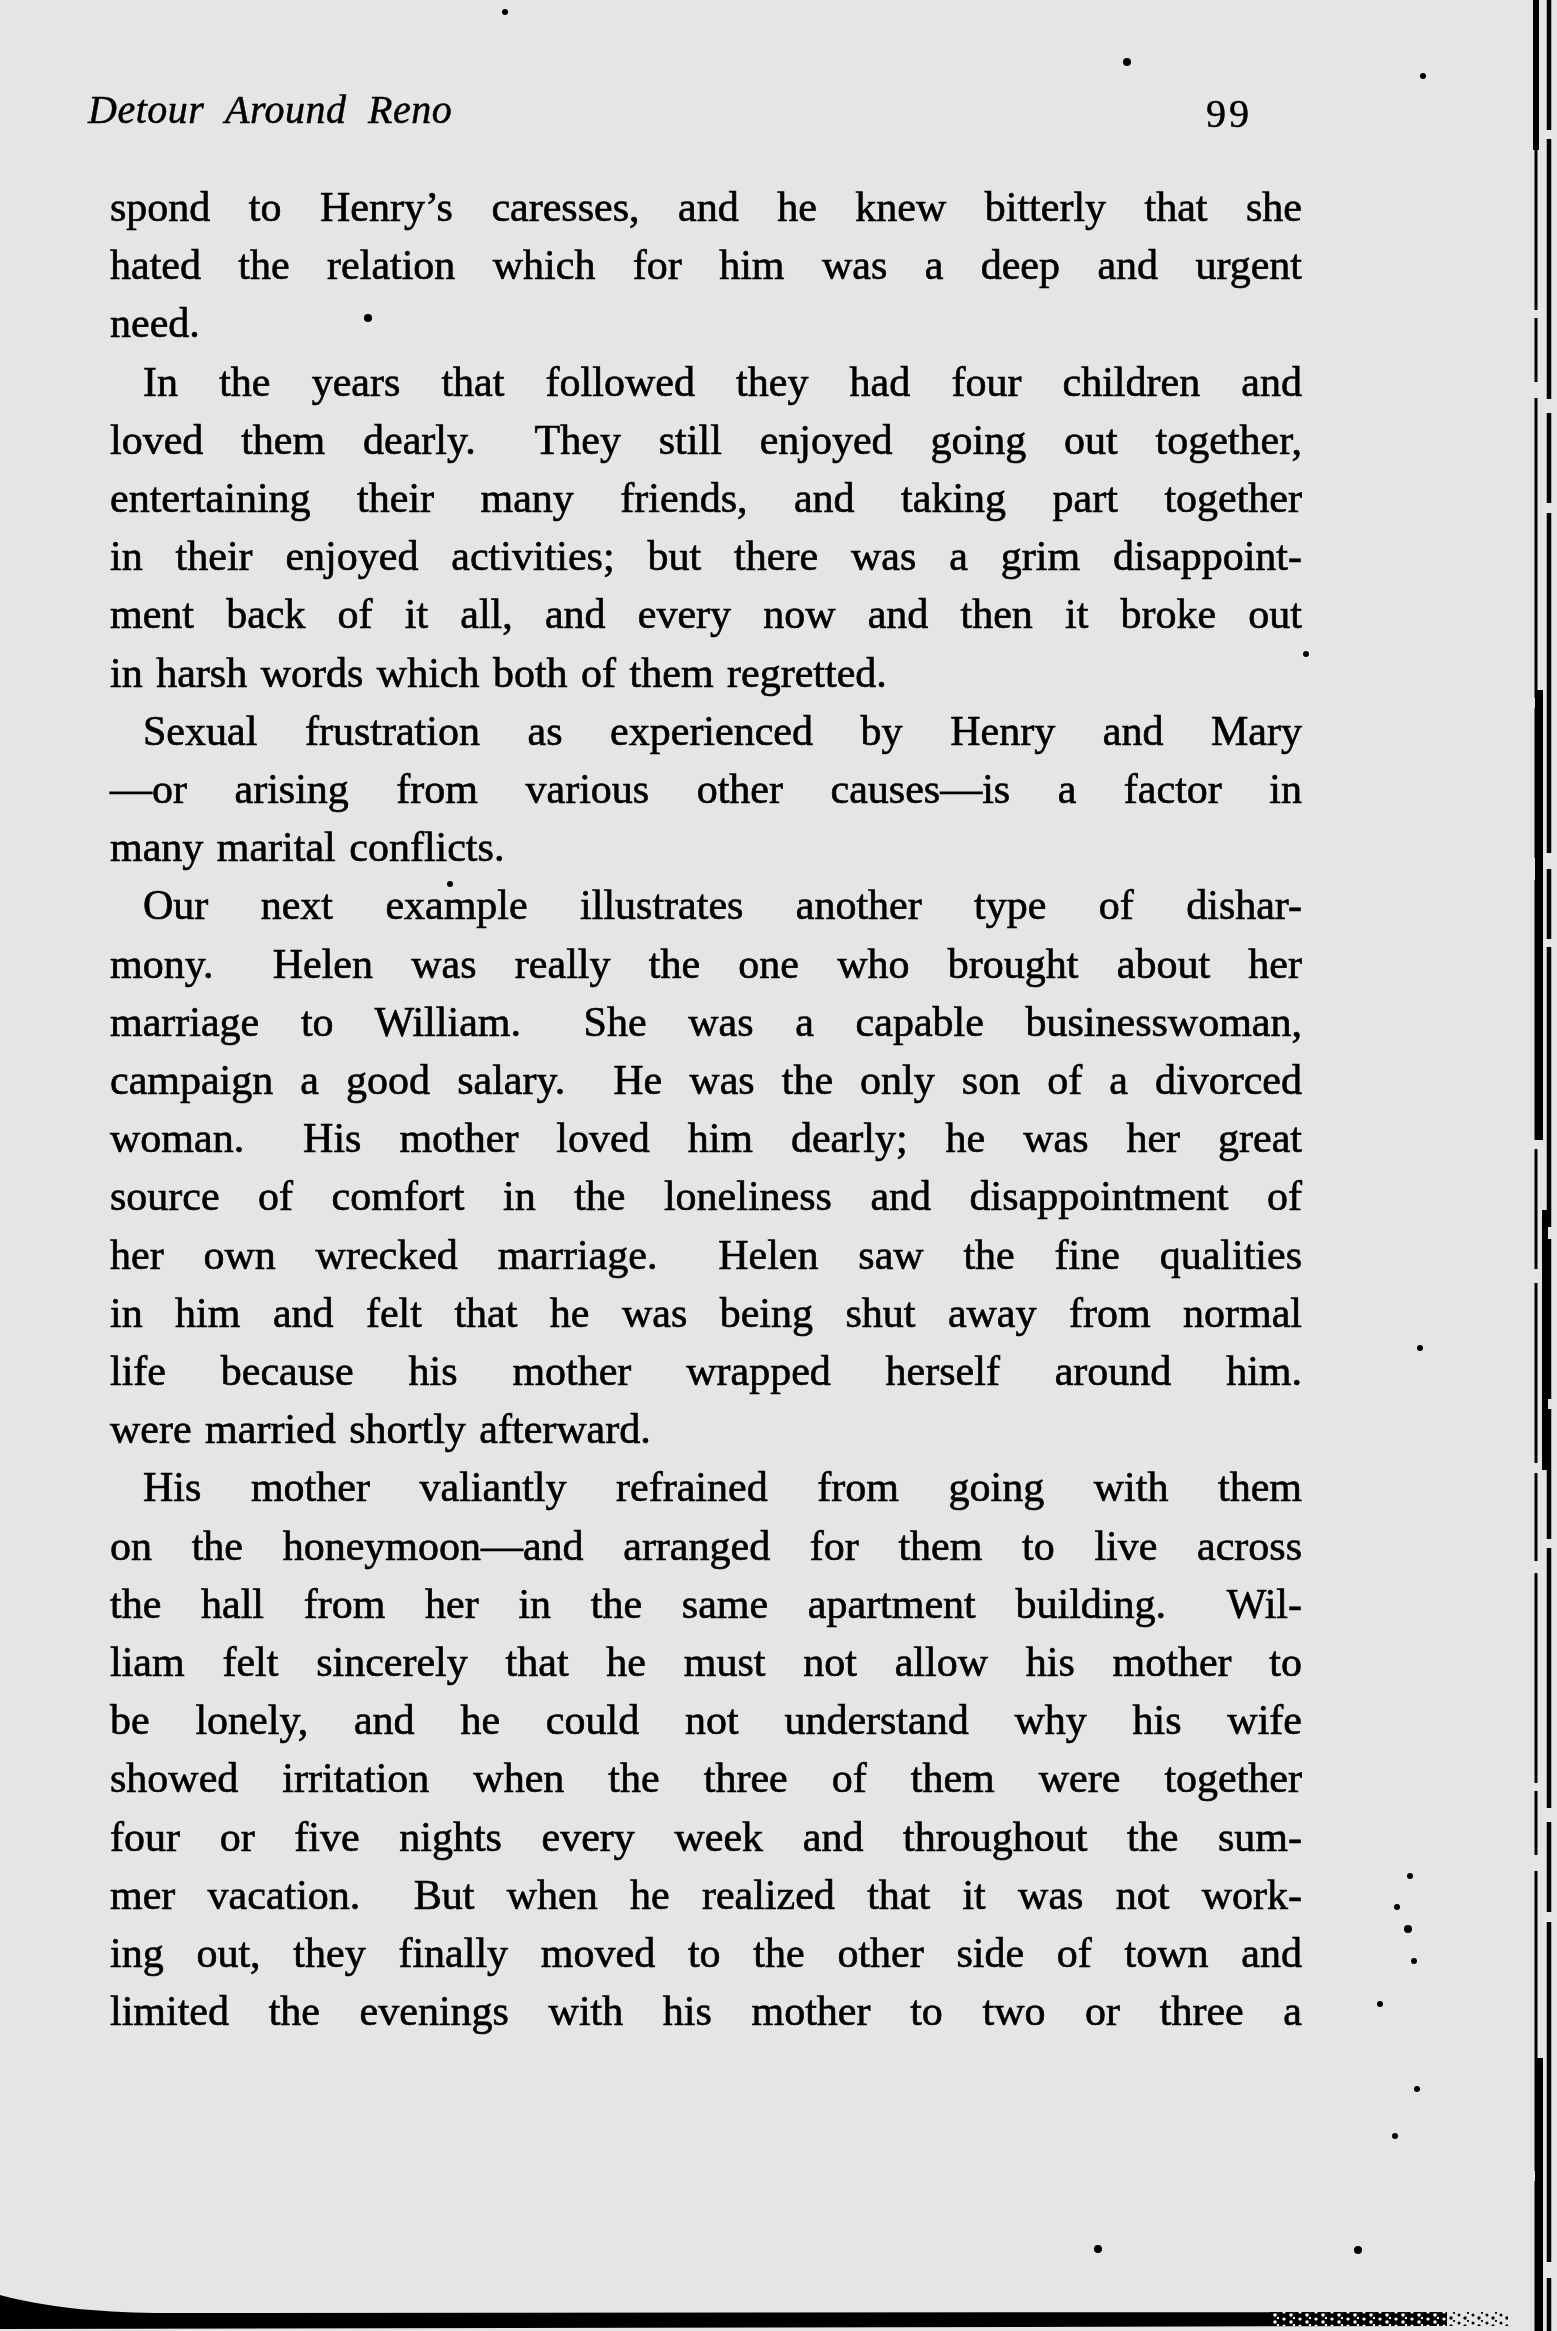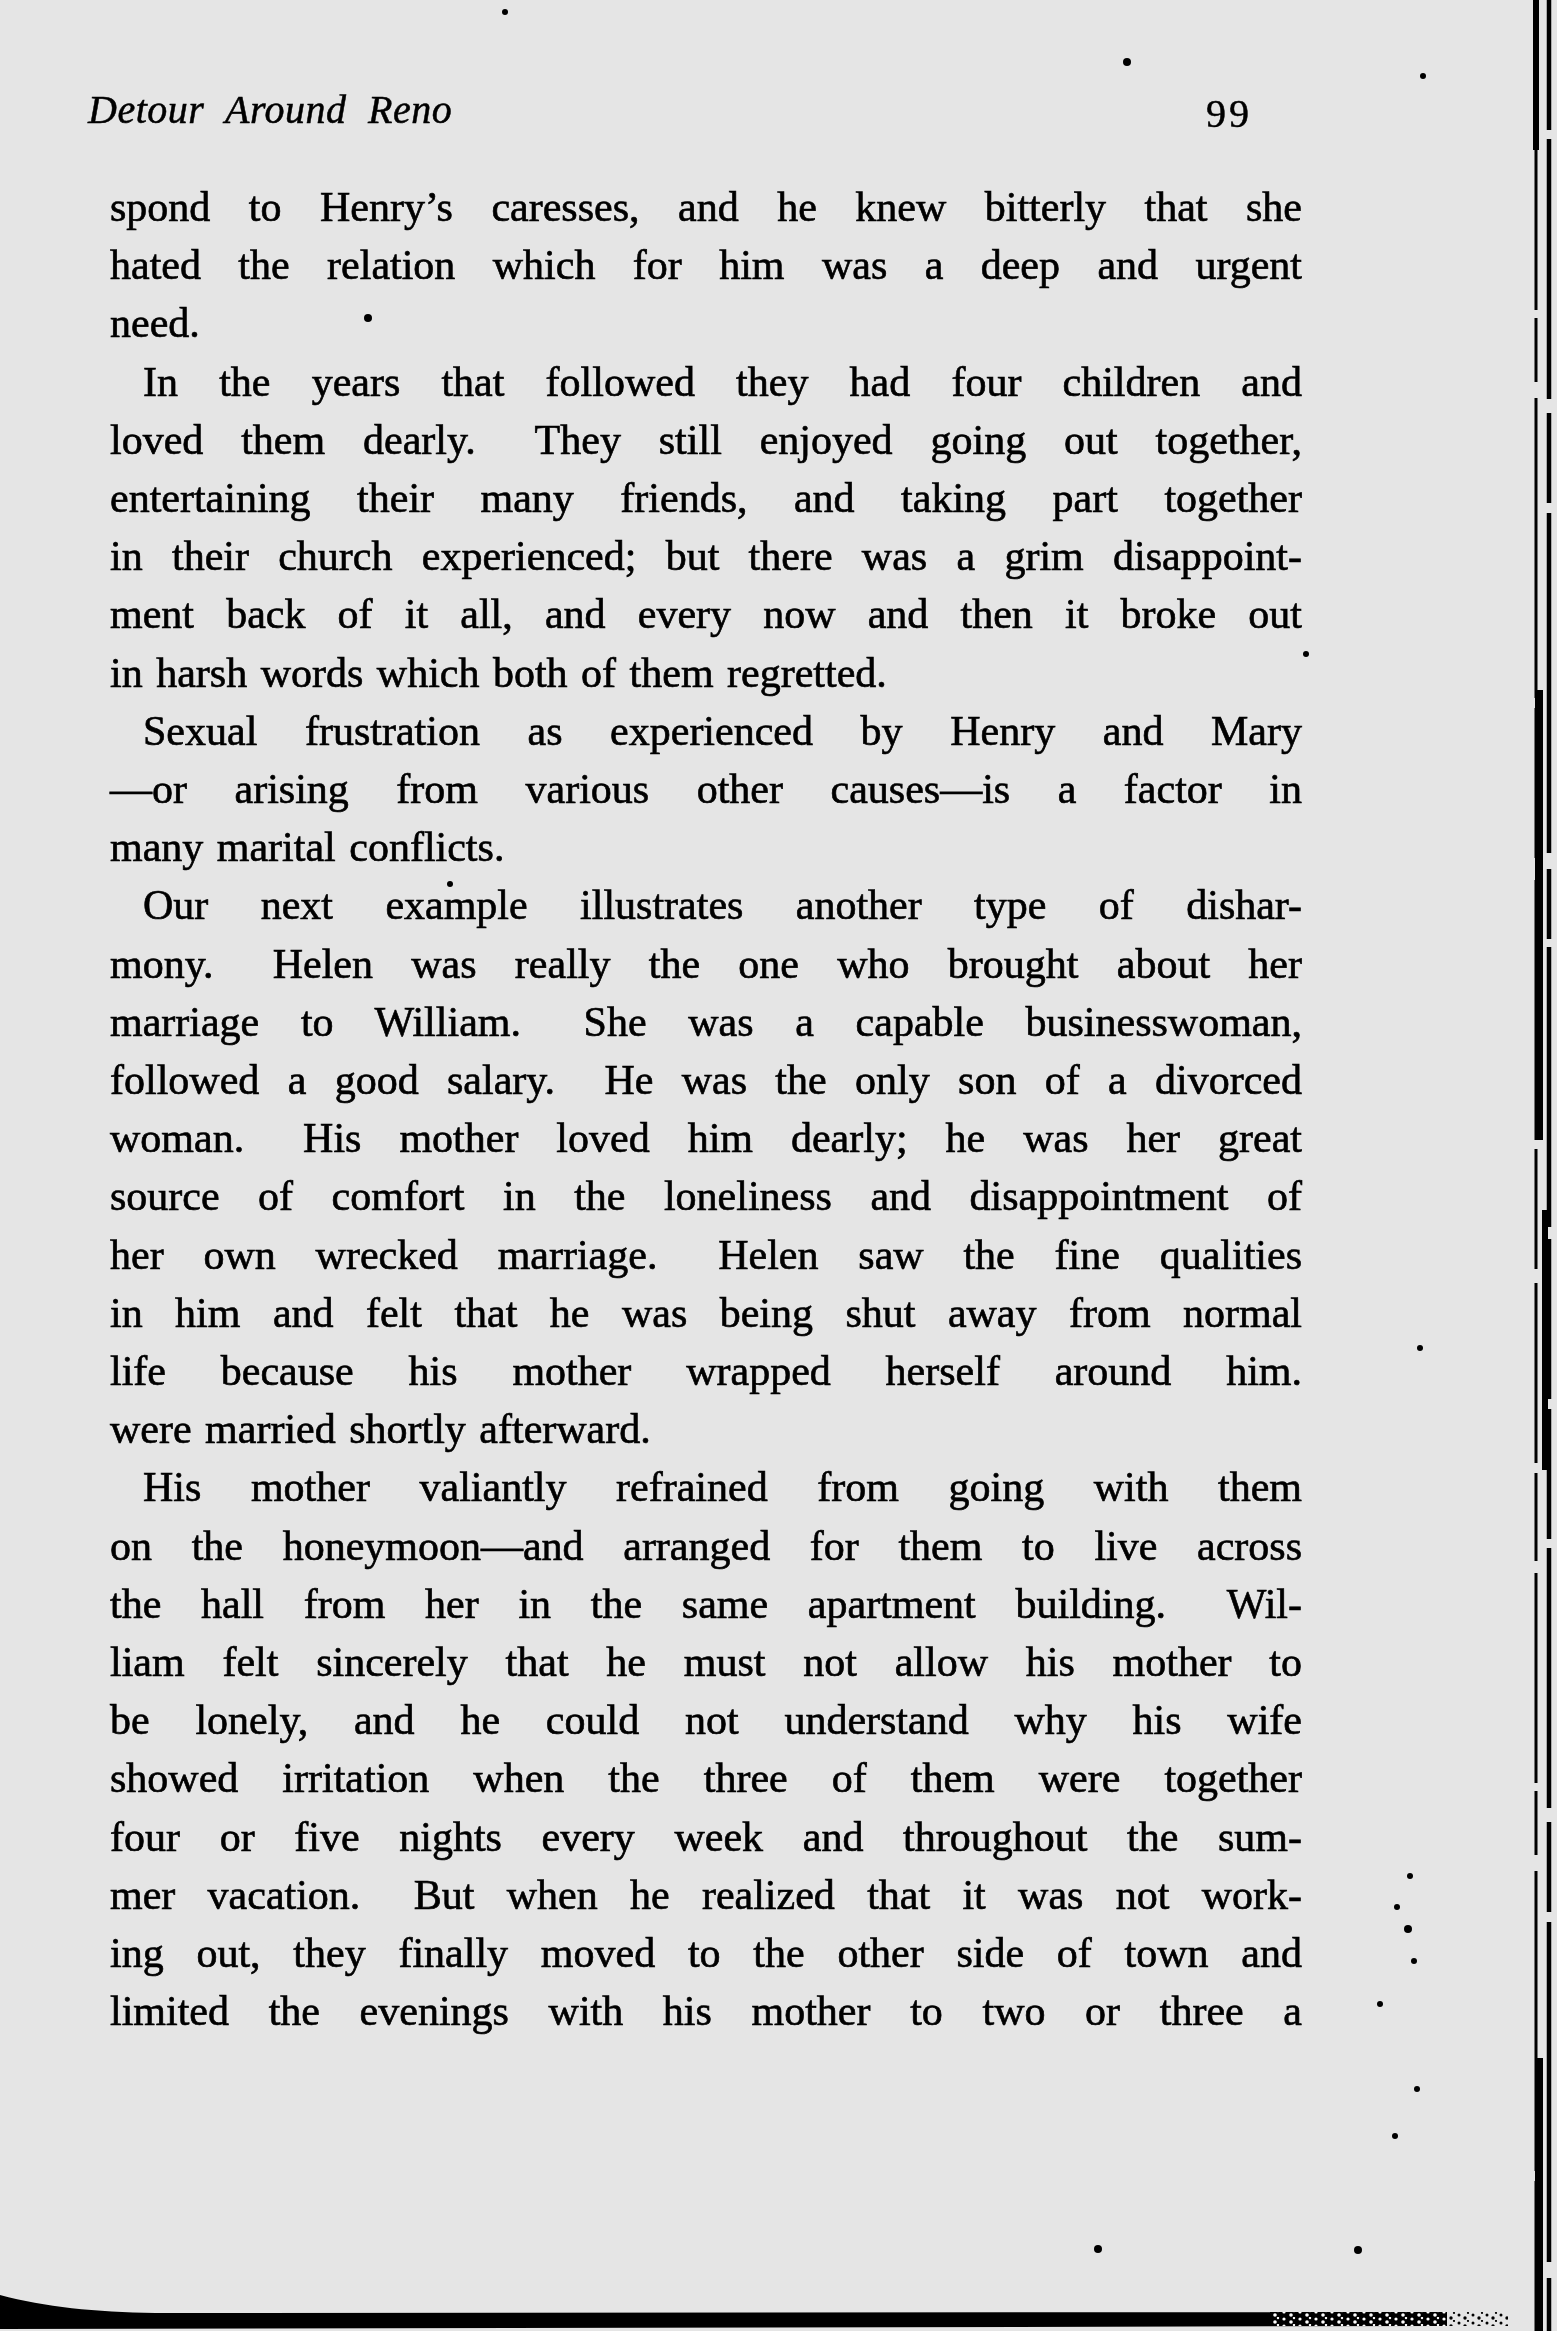--- a/index.html
+++ b/index.html
@@ -53,30 +53,30 @@
 
   <div class="page-number">99</div>
 
   <div class="body-text">
       <div class="line">spond to Henry’s caresses, and he knew bitterly that she</div>
       <div class="line">hated the relation which for him was a deep and urgent</div>
       <div class="line last">need.</div>
       <div class="line indent">In the years that followed they had four children and</div>
       <div class="line">loved them dearly.  They still enjoyed going out together,</div>
       <div class="line">entertaining their many friends, and taking part together</div>
-      <div class="line">in their church experienced; but there was a grim disappoint-</div>
+      <div class="line">in their enjoyed activities; but there was a grim disappoint-</div>
       <div class="line">ment back of it all, and every now and then it broke out</div>
       <div class="line last">in harsh words which both of them regretted.</div>
       <div class="line indent">Sexual frustration as experienced by Henry and Mary</div>
       <div class="line">—or arising from various other causes—is a factor in</div>
       <div class="line last">many marital conflicts.</div>
       <div class="line indent">Our next example illustrates another type of dishar-</div>
       <div class="line">mony.  Helen was really the one who brought about her</div>
       <div class="line">marriage to William.  She was a capable businesswoman,</div>
-      <div class="line">followed a good salary.  He was the only son of a divorced</div>
+      <div class="line">campaign a good salary.  He was the only son of a divorced</div>
       <div class="line">woman.  His mother loved him dearly; he was her great</div>
       <div class="line">source of comfort in the loneliness and disappointment of</div>
       <div class="line">her own wrecked marriage.  Helen saw the fine qualities</div>
       <div class="line">in him and felt that he was being shut away from normal</div>
       <div class="line">life because his mother wrapped herself around him.</div>
       <div class="line last">were married shortly afterward.</div>
       <div class="line indent">His mother valiantly refrained from going with them</div>
       <div class="line">on the honeymoon—and arranged for them to live across</div>
       <div class="line">the hall from her in the same apartment building.  Wil-</div>
       <div class="line">liam felt sincerely that he must not allow his mother to</div>

